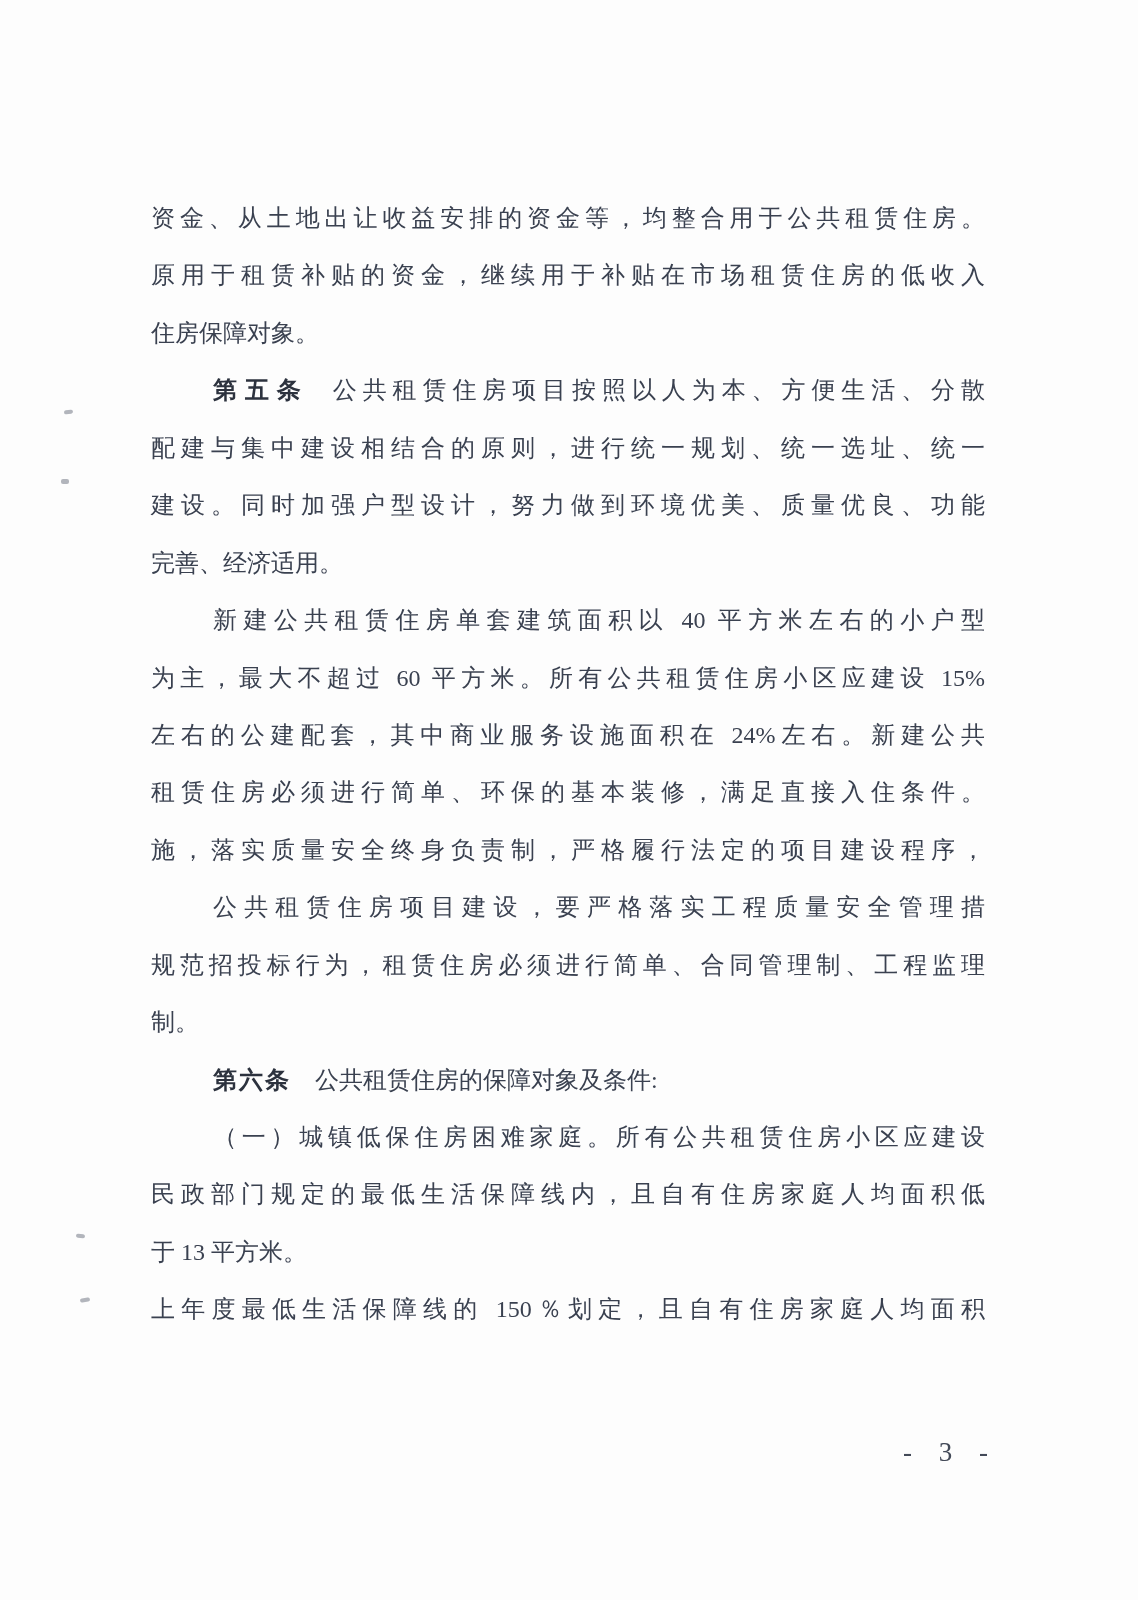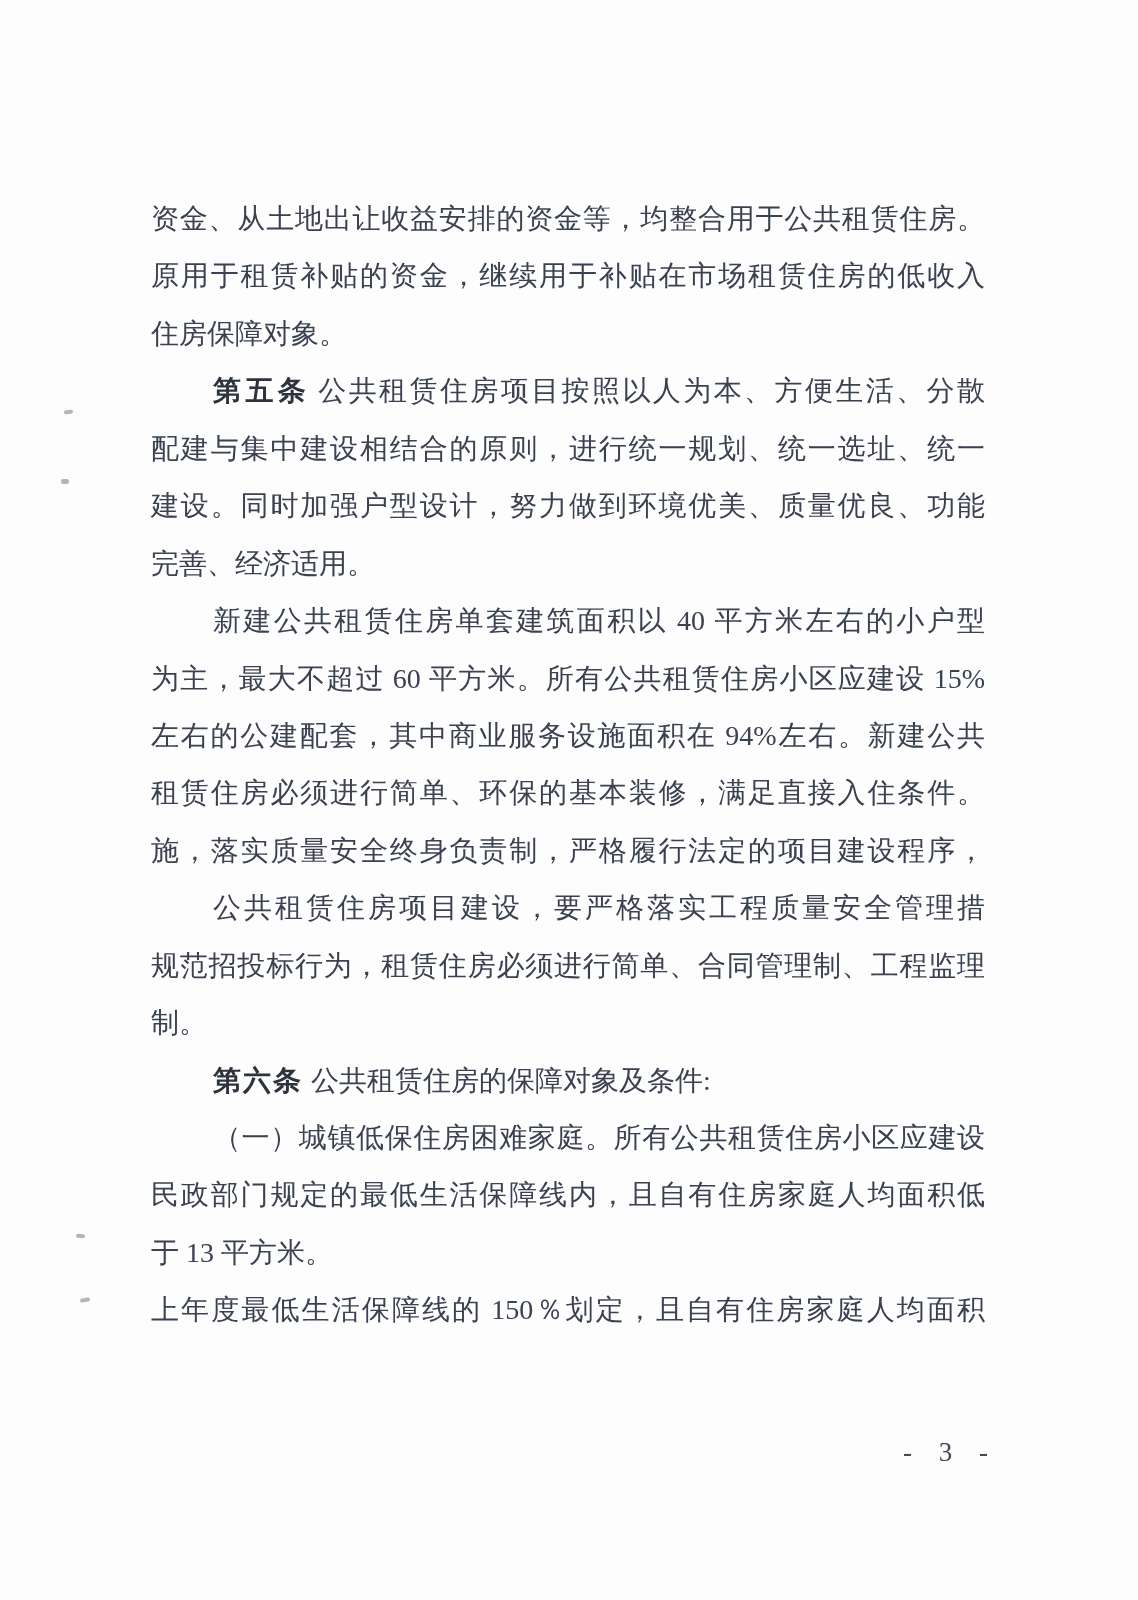--- a/index.html
+++ b/index.html
@@ -18,42 +18,42 @@
   }
   .content {
     position: absolute;
     left: 151px;
     top: 190px;
     width: 834px;
   }
   .line {
     height: 57.45px;
     line-height: 57.45px;
-    font-size: 28px;
+    font-size: 24px;
     white-space: normal;
     overflow: visible;
   }
   
   .j {
     text-align: justify;
     text-align-last: justify;
   }
   .end {
     text-align: right;
     text-align-last: left;
   }
   .indent {
     text-indent: 62px;
   }
   .lead {
     font-weight: 700;
-    font-family: Liberation Sans, sans-serif;
+    font-family: Liberation Serif, serif;
     color: #2c323e;
     letter-spacing: 2px;
-    margin-right: 8px;
+    margin-right: 24px;
   }
   .pagenum {
     position: absolute;
     left: 903px;
     top: 1437px;
     font-size: 27px;
     letter-spacing: 7px;
     word-spacing: 6px;
     color: #434a58;
   }
@@ -79,21 +79,21 @@
 
     <div class="line j indent">
       <span class="lead">第五条</span><span>公共租赁住房项目按照以人为本、方便生活、分散</span>
     </div>
     <div class="line j">配建与集中建设相结合的原则，进行统一规划、统一选址、统一</div>
     <div class="line j">建设。同时加强户型设计，努力做到环境优美、质量优良、功能</div>
     <div class="line end">完善、经济适用。</div>
 
     <div class="line j indent">新建公共租赁住房单套建筑面积以 40 平方米左右的小户型</div>
     <div class="line j">为主，最大不超过 60 平方米。所有公共租赁住房小区应建设 15%</div>
-    <div class="line j">左右的公建配套，其中商业服务设施面积在 94%左右。新建公共</div>
+    <div class="line j">左右的公建配套，其中商业服务设施面积在 24%左右。新建公共</div>
     <div class="line j">租赁住房必须进行简单、环保的基本装修，满足直接入住条件。</div>
 
     <div class="line j">施，落实质量安全终身负责制，严格履行法定的项目建设程序，</div>
     <div class="line j indent">公共租赁住房项目建设，要严格落实工程质量安全管理措</div>
     <div class="line j">规范招投标行为，租赁住房必须进行简单、合同管理制、工程监理</div>
     <div class="line end">制。</div>
 
     <div class="line end indent">
       <span class="lead">第六条</span><span>公共租赁住房的保障对象及条件:</span>
     </div>

